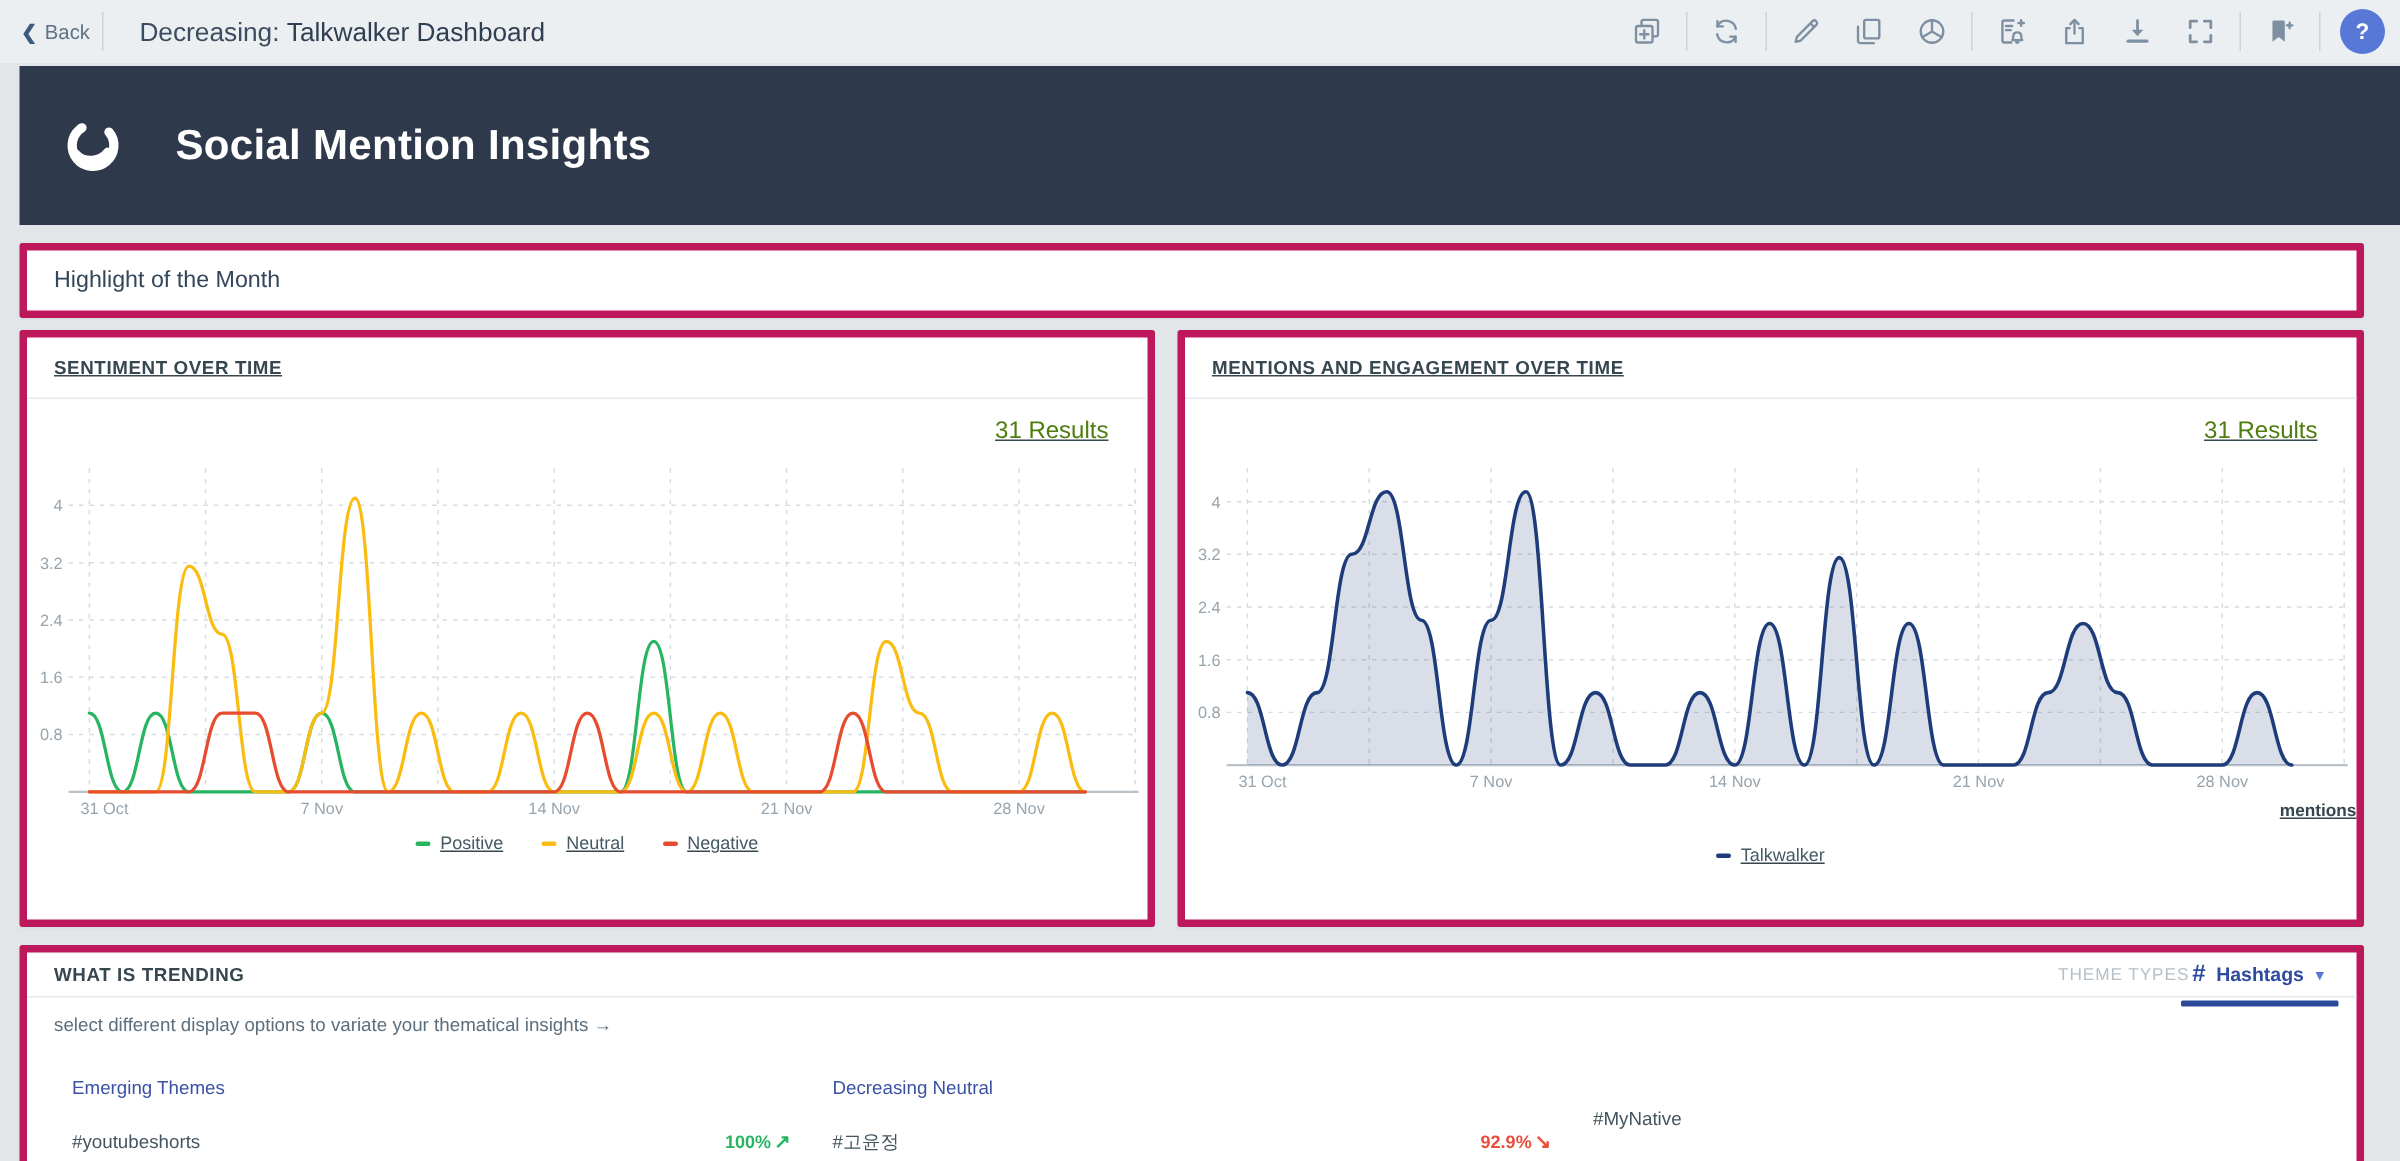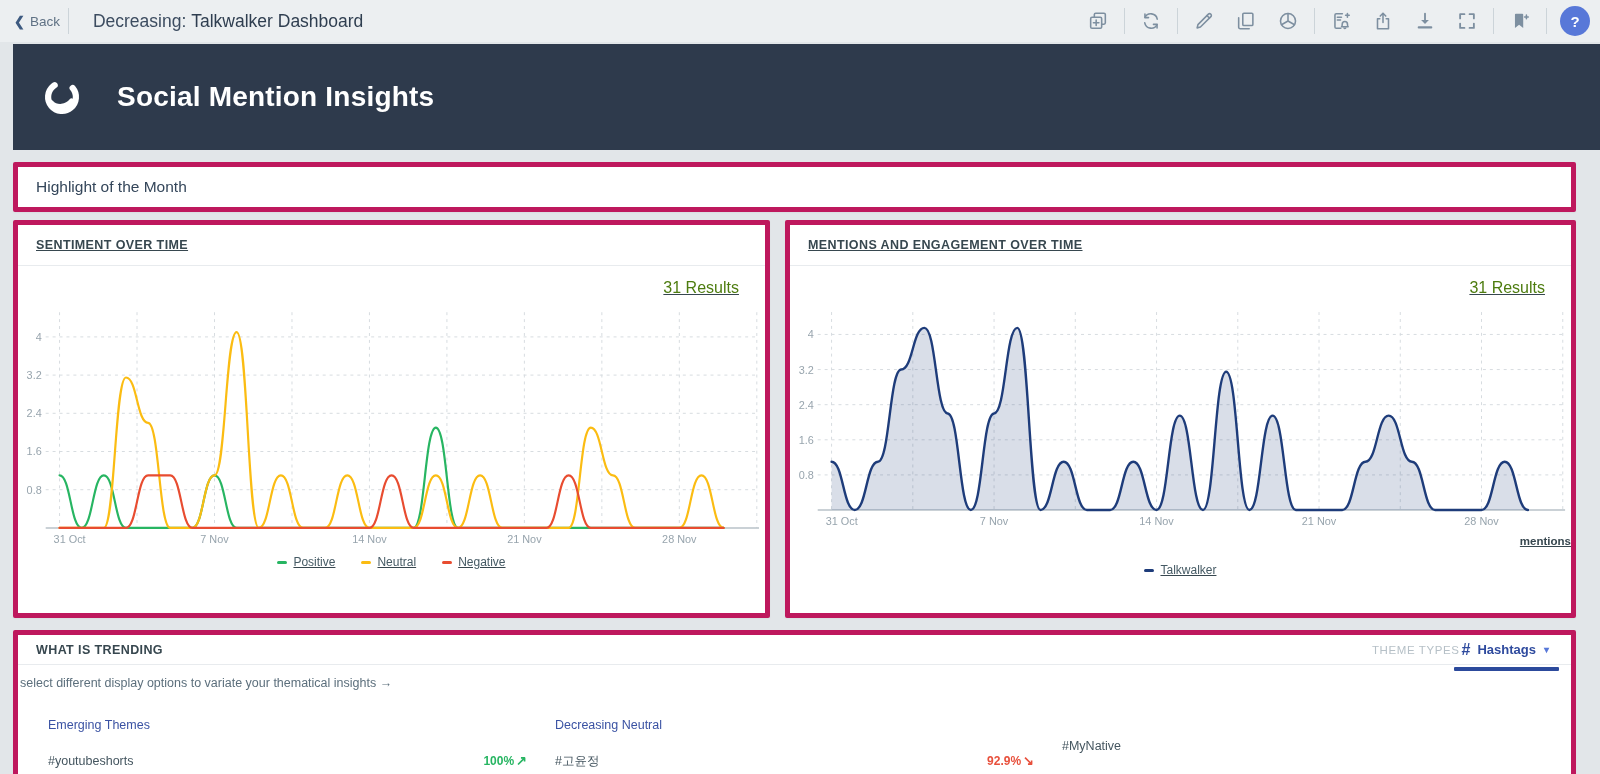--- a/index.html
+++ b/index.html
@@ -43,21 +43,21 @@
   
   .trending { margin:12px 24px 0 13px; }
   .trend-header { height:30px; border-bottom:1px solid #e8ebee; display:flex; align-items:center; padding:0 18px; position:relative; }
   .trend-title { font-size:12.5px; font-weight:bold; letter-spacing:.4px; color:#37474f; }
   .trend-right { margin-left:auto; display:flex; align-items:center; }
   .theme-types { font-size:11.5px; letter-spacing:.6px; color:#b6c0c7; }
   .theme-select { display:flex; align-items:center; gap:7px; color:#2e4a9e; font-size:13px; font-weight:bold; cursor:pointer; position:relative; padding:0 4px 0 2px; height:46px; }
   .theme-select .hash { font-size:16px; font-weight:bold; }
   .theme-select .caret { font-size:10px; color:#5878d8; margin-left:1px; }
   .theme-select::after { content:""; position:absolute; left:-6px; right:-6px; bottom:2px; height:4px; background:#2c4a9c; border-radius:1px; }
-  .trend-sub { padding:11px 18px 2px 2px; font-size:12.5px; color:#5c6f7c; }
+  .trend-sub { padding:11px 18px 2px 18px; font-size:12.5px; color:#5c6f7c; }
   .trend-cols { display:grid; grid-template-columns:1fr 1fr 1fr; gap:28px; padding:26px 30px 30px 30px; }
   .col-header { font-size:12.5px; font-weight:normal; color:#3a52a3; }
   .trend-row { display:flex; justify-content:space-between; align-items:baseline; margin-top:21px; font-size:12.5px; color:#44555f; }
   .trend-name { cursor:pointer; }
   .trend-val { font-weight:bold; font-size:12px; white-space:nowrap; }
   .trend-val .arrow { font-size:13px; margin-left:2px; }
 </style>
 </head>
 <body>
 

